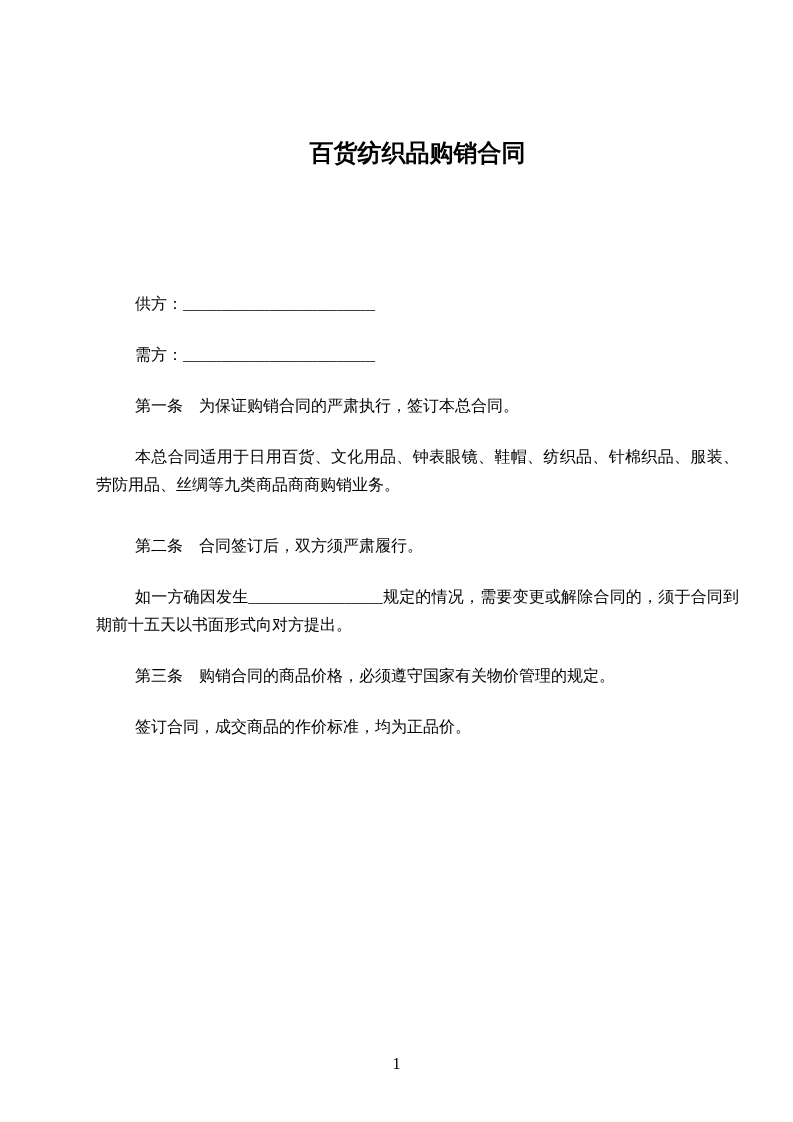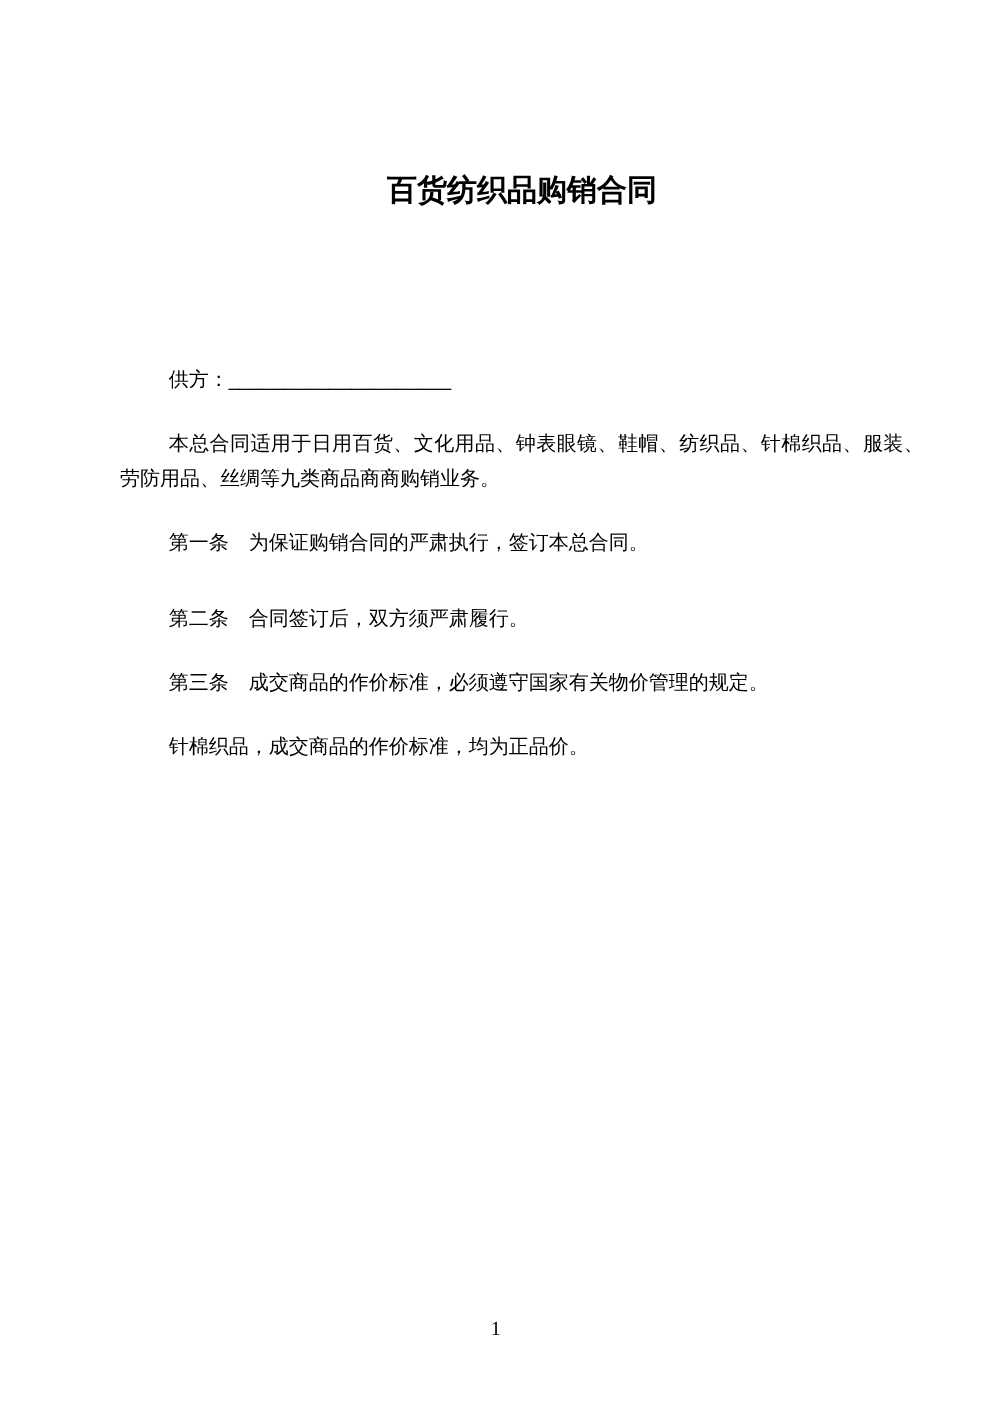--- a/index.html
+++ b/index.html
@@ -26,20 +26,21 @@
     font-weight: bold;
     text-align: center;
     color: #000000;
   }
   .page p {
     margin: 0 0 23px 0;
     line-height: 28px;
     text-align: justify;
     text-indent: 39px;
     color: #000000;
+    font-family: Liberation Mono, monospace;
   }
   p.party-first {
     margin-top: 121px;
   }
   p.gap-before {
     padding-top: 10px;
   }
   .blank {
     letter-spacing: 0;
     white-space: nowrap;
@@ -58,31 +59,33 @@
 </style>
 </head>
 <body>
 
 <div class="page">
 
   <h1 class="doc-title">百货纺织品购销合同</h1>
 
   <p class="party party-first"><span>供方：</span><span class="blank">____________________</span></p>
 
+  <p class="party"><span>需方：</span><span class="blank">____________________</span></p>
+
+  <p>第一条　为保证购销合同的严肃执行，签订本总合同。</p>
 
   <p>本总合同适用于日用百货、文化用品、钟表眼镜、鞋帽、纺织品、针棉织品、服装、劳防用品、丝绸等九类商品商商购销业务。</p>
-
-  <p>第一条　为保证购销合同的严肃执行，签订本总合同。</p>
 
 
 
   <p class="gap-before">第二条　合同签订后，双方须严肃履行。</p>
 
+  <p><span>如一方确因发生</span><span class="blank">______________</span><span>规定的情况，需要变更或解除合同的，须于合同到期前十五天以书面形式向对方提出。</span></p>
 
 
-  <p>第三条　成交商品的作价标准，必须遵守国家有关物价管理的规定。</p>
+  <p>第三条　购销合同的商品价格，必须遵守国家有关物价管理的规定。</p>
 
 
-  <p>针棉织品，成交商品的作价标准，均为正品价。</p>
+  <p>签订合同，成交商品的作价标准，均为正品价。</p>
 
   <div class="page-footer">1</div>
 
 </div>
 
 </body></html>

